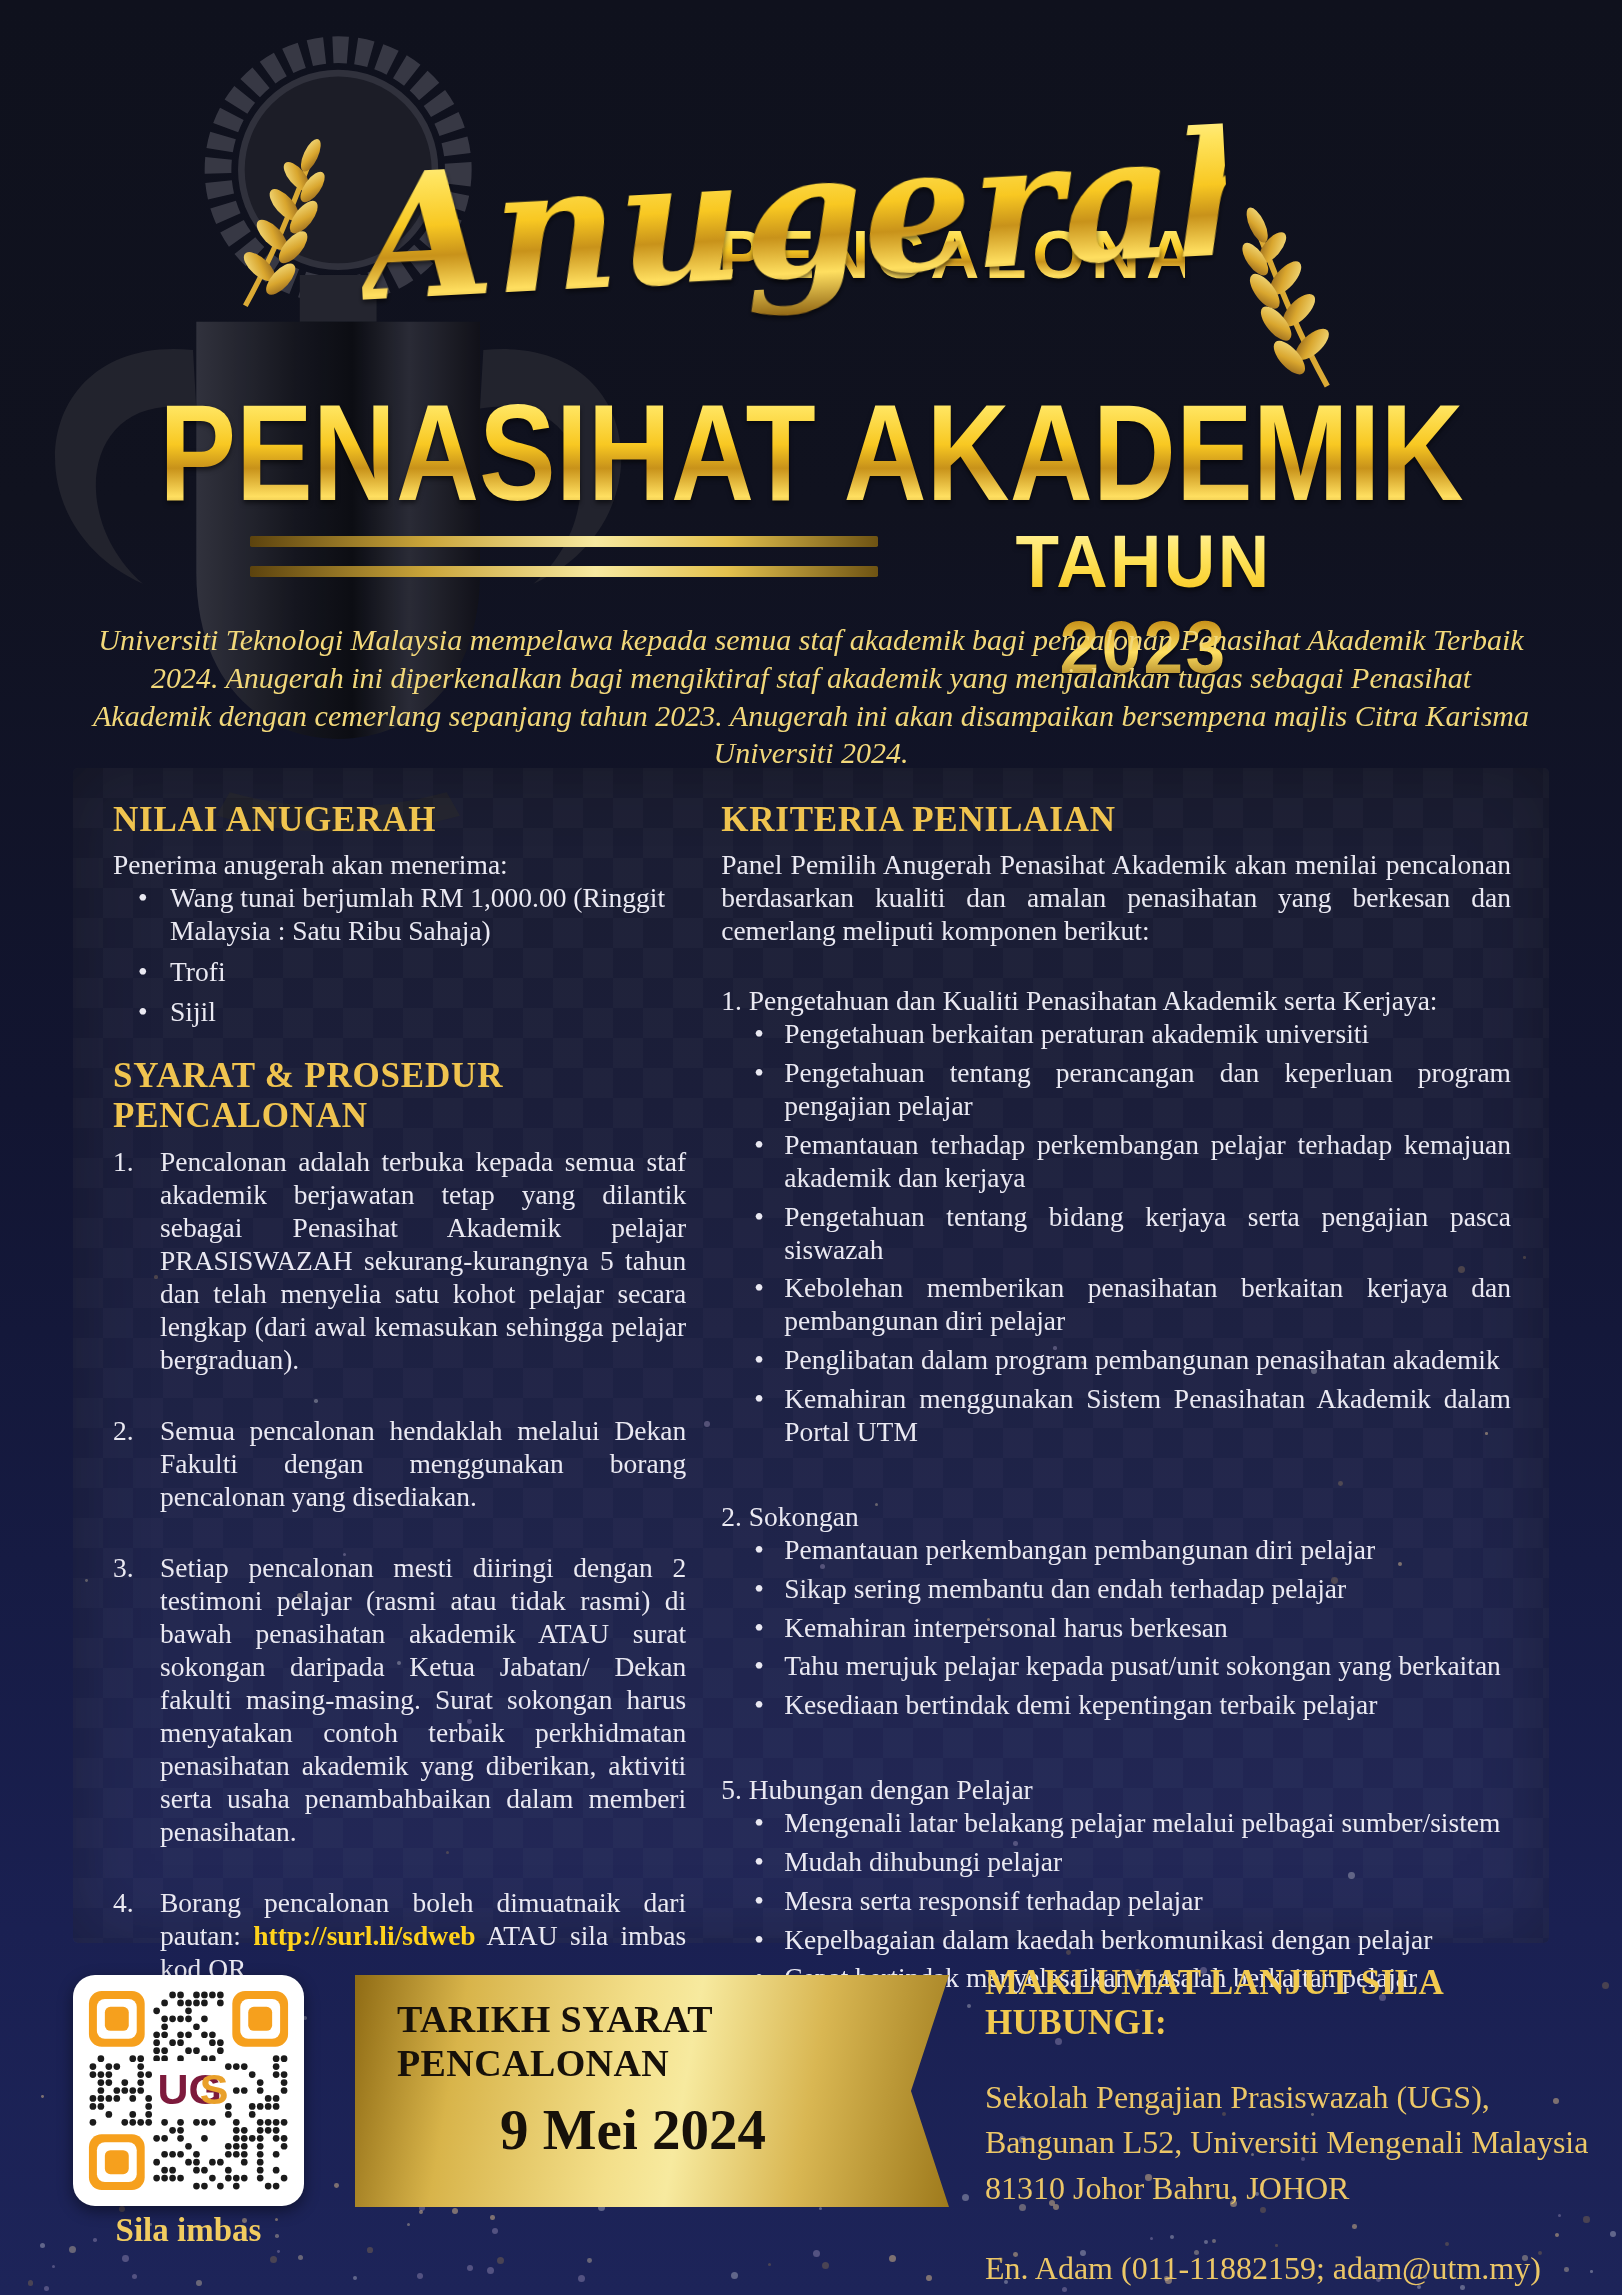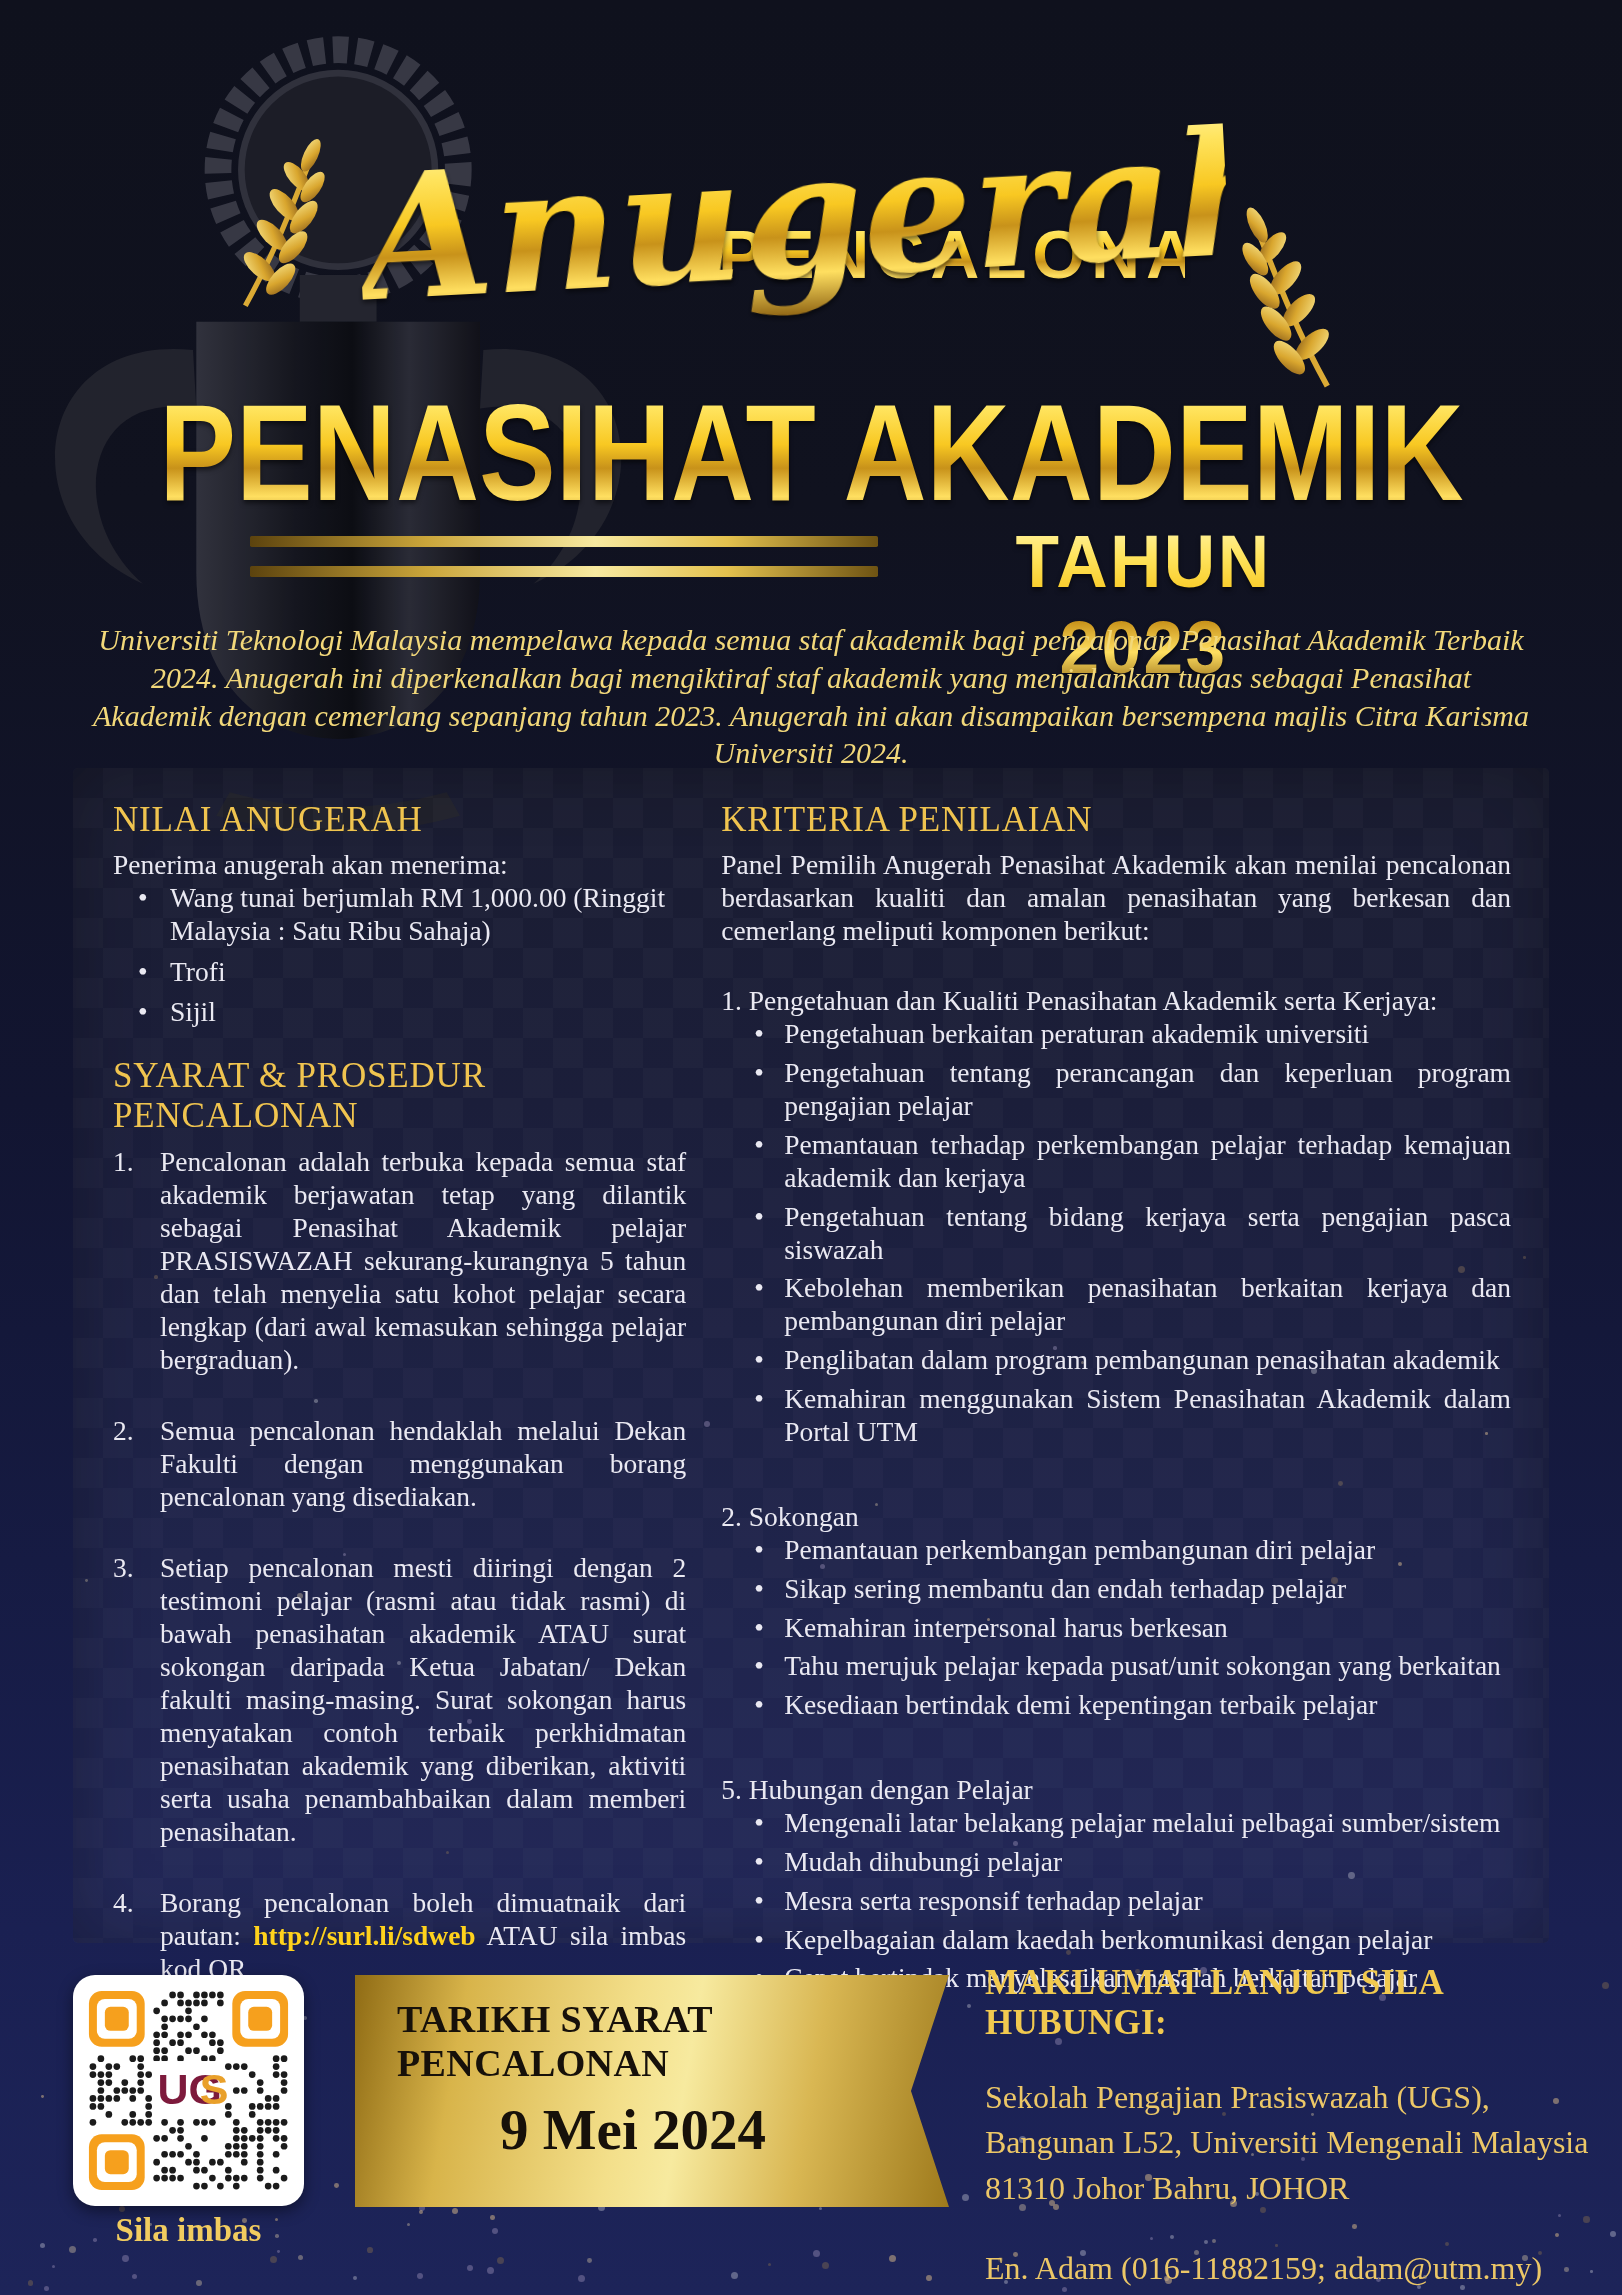--- a/index.html
+++ b/index.html
@@ -41,21 +41,21 @@
   .panel{
     position:absolute;left:73px;top:768px;width:1476px;height:1175px;z-index:4;box-sizing:border-box;
     display:flex;gap:35px;padding:32px 38px 25px 40px;border-radius:5px;
     background-color:rgba(150,160,185,.07);
     background-image:repeating-conic-gradient(rgba(255,255,255,.02) 0% 25%, rgba(0,0,0,0) 0% 50%);
     background-size:60px 60px;
     box-shadow:inset 0 0 75px rgba(0,0,0,.28);
   }
   .col-left{width:41%;}
   .col-right{flex:1;}
-  .sec-h{font-size:35px;font-weight:normal;color:#f0c44f;letter-spacing:0.8px;margin:0 0 8.3px;}
+  .sec-h{font-size:35px;font-weight:bold;color:#f0c44f;letter-spacing:0.8px;margin:0 0 8.3px;}
   .panel p,.panel li{font-size:27.5px;color:#eae9f2;line-height:33px;margin:0;}
   .lead{margin:0 0 5px;}
   .dotlist{list-style:none;margin:0 0 28px;padding:0 0 0 25px;}
   .dotlist li{padding-left:32px;position:relative;margin-bottom:7.5px;}
   .dotlist li::before{content:"\2022";position:absolute;left:0;top:0;color:#eae9f2;}
   .numlist{list-style:none;counter-reset:n;margin:0;padding:0;}
   .numlist li{position:relative;padding-left:47px;margin-bottom:38px;text-align:justify;}
   .numlist li::before{counter-increment:n;content:counter(n) ".";position:absolute;left:0;top:0;color:#eae9f2;}
   .inline-link{color:#ffd21c;font-weight:bold;}
   .col-right .intro-p{text-align:justify;margin:0 0 37px;}
@@ -572,19 +572,19 @@
   <div class="contact">
     <h3 class="contact-h">MAKLUMAT LANJUT SILA HUBUNGI:</h3>
     <div class="address">
 
     <div class="line">Sekolah Pengajian Prasiswazah (UGS),</div>
         <div class="line">Bangunan L52, Universiti Mengenali Malaysia</div>
         <div class="line">81310 Johor Bahru, JOHOR</div>
       </div>
     <div class="people">
 
-    <div class="line">En. Adam (016-11882159; adam@utm.my)</div>
+    <div class="line">En. Adam (011-11882159; adam@utm.my)</div>
         <div class="line">Encik Ahmad Najah (017-7141410; ahmadnajah@utm.my)</div>
       </div>
   </div>
 
 </div>
 
 
 </body></html>

